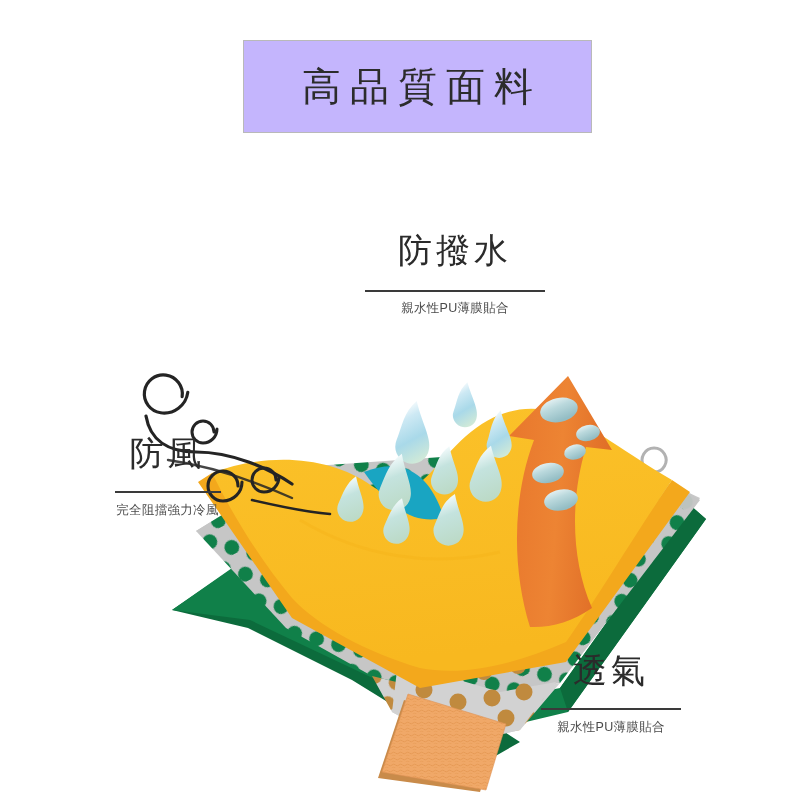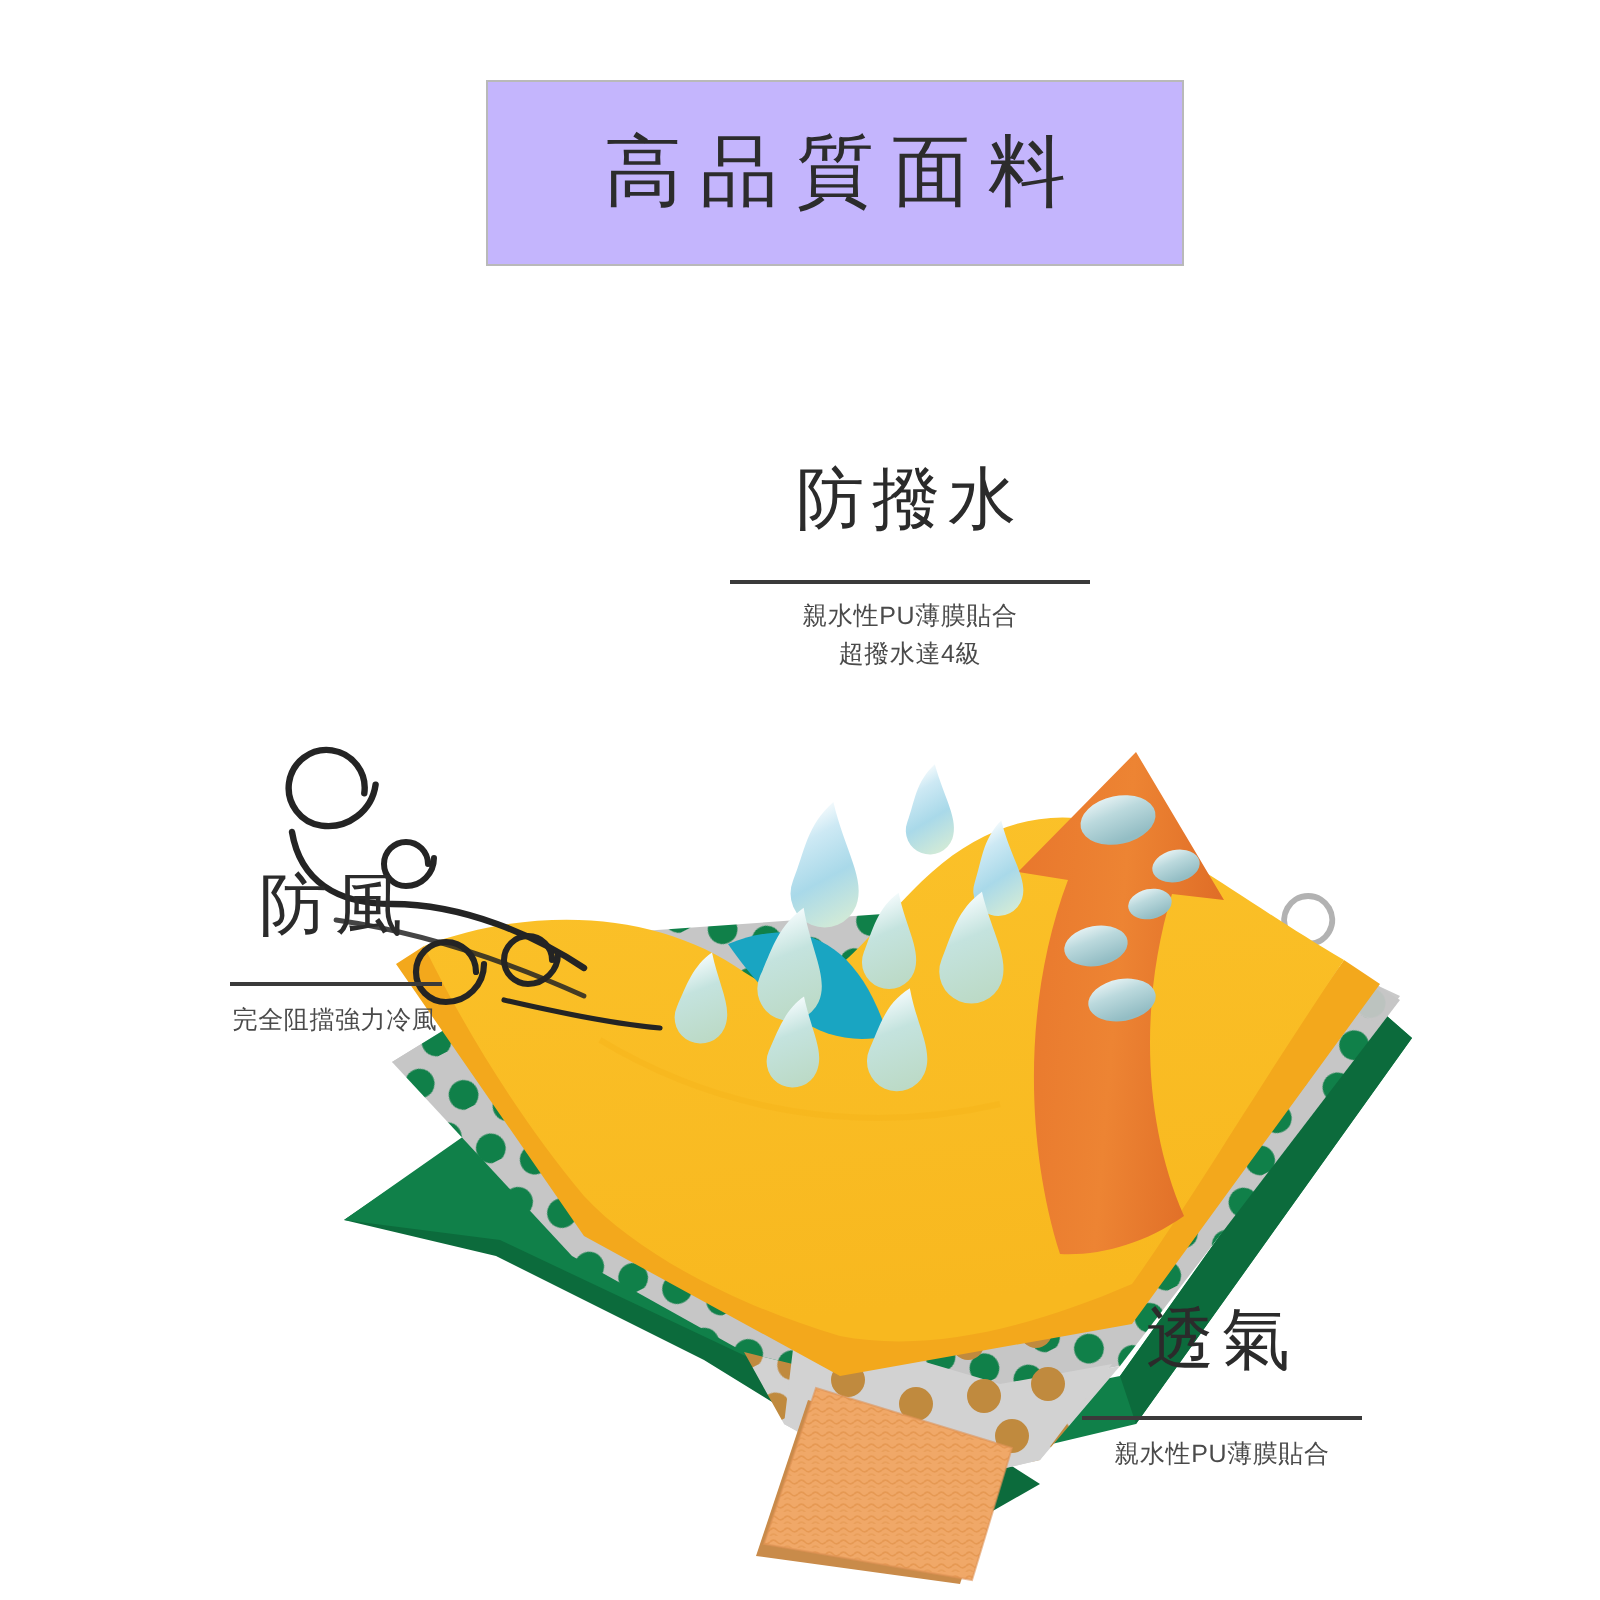--- a/index.html
+++ b/index.html
@@ -307,21 +307,20 @@
       <path d="M238 486 a15 15 0 1 0 -15 15 a19 19 0 0 0 19 -19" stroke-width="3.1"></path>
       <path d="M276 480 a12 12 0 1 0 -12 12 a15 15 0 0 0 15 -15" stroke-width="3"></path>
       <path d="M252 500 C 278 506, 306 512, 330 514" stroke-width="2.6"></path>
     </g>
   </svg>
 
   <div class="feature" id="feat-water">
     <div class="head">防撥水</div>
     <div class="rule"></div>
     <div class="sub">親水性PU薄膜貼合</div>
-    <div class="sub">超撥水達4級</div>
   </div>
 
   <div class="feature" id="feat-wind">
     <div class="head">防風</div>
     <div class="rule"></div>
     <div class="sub">完全阻擋強力冷風</div>
   </div>
 
   <div class="feature" id="feat-breath">
     <div class="head">透氣</div>

